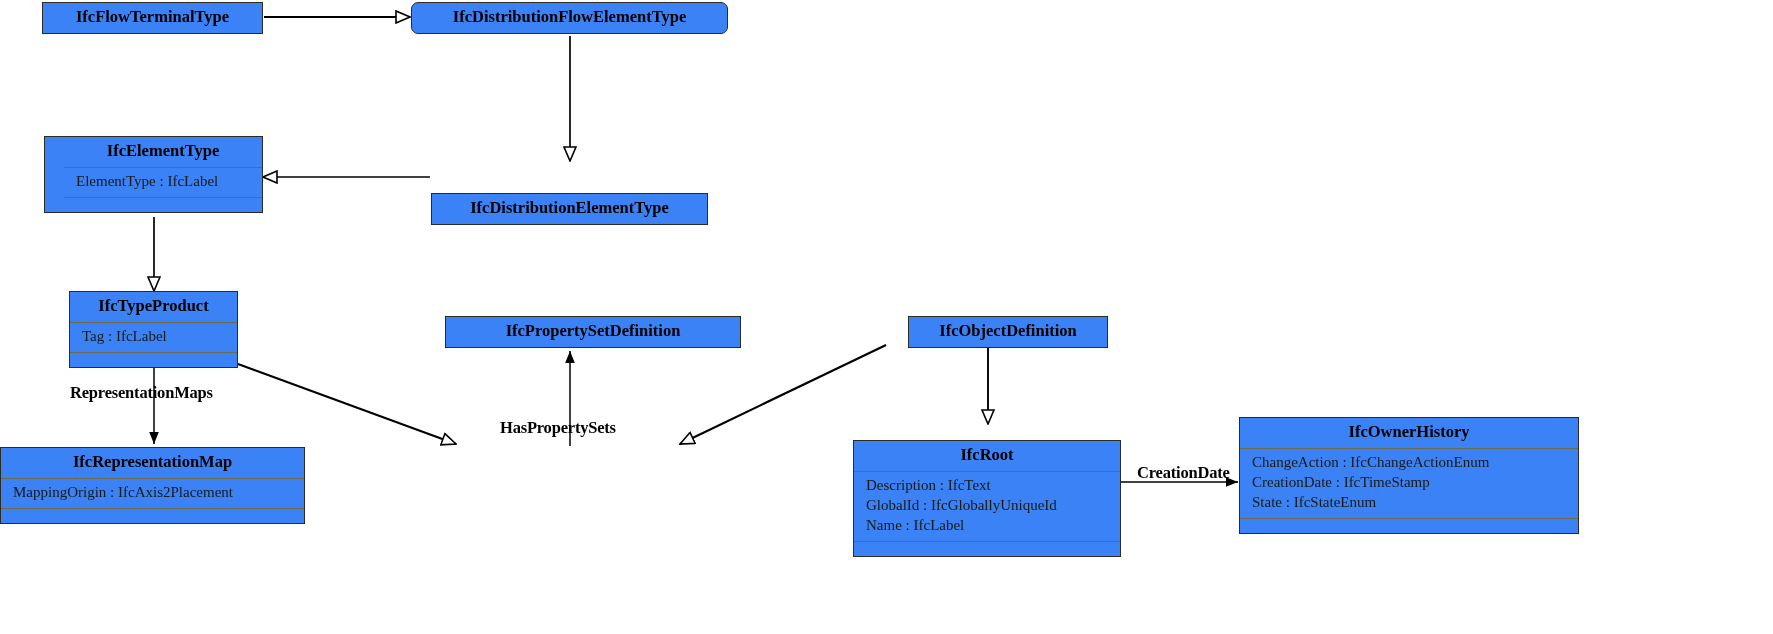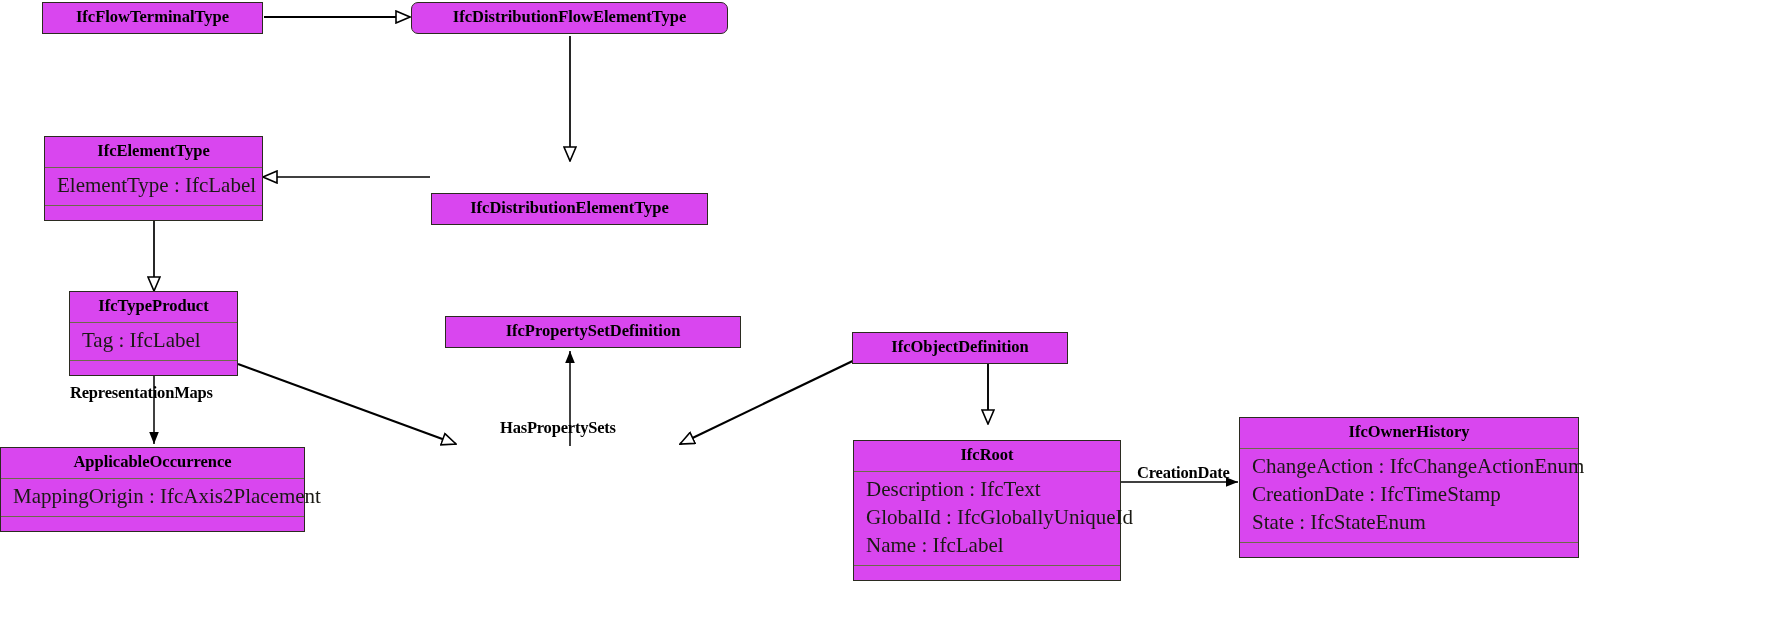--- a/index.html
+++ b/index.html
@@ -18,21 +18,21 @@
   svg.edges {
     position: absolute;
     left: 0;
     top: 0;
     width: 1773px;
     height: 634px;
     pointer-events: none;
   }
   .uml-class {
     position: absolute;
-    background: #d946ef;
+    background: #3b82f6;
     border: 1px solid #2b2b20;
     box-sizing: border-box;
     box-shadow: 0 0 0 0 transparent;
   }
   .uml-title {
     text-align: center;
     font-weight: bold;
     font-size: 16.5px;
     color: #000000;
     padding: 5px 10px 6px 10px;
@@ -40,21 +40,21 @@
     white-space: nowrap;
   }
   .uml-sep {
     border-top: 1px solid #6d6a4a;
     height: 0;
     font-size: 0;
     line-height: 0;
   }
   .uml-attrs {
     padding: 4px 10px 5px 12px;
-    font-size: 21px;
+    font-size: 15px;
     color: #1a1a14;
     line-height: 1.33;
     white-space: nowrap;
   }
   .uml-attrs .attr-row {
     white-space: nowrap;
   }
   .uml-ops {
     height: 14px;
   }
@@ -124,21 +124,21 @@
   </svg>
 
   <div class="uml-class" style="left:42px; top:2px; width:221px;">
     <div class="uml-title">IfcFlowTerminalType</div>
   </div>
 
   <div class="uml-class" style="left:411px; top:2px; width:317px;border-radius:7px;">
     <div class="uml-title">IfcDistributionFlowElementType</div>
   </div>
 
-  <div class="uml-class" style="left:44px; top:136px; width:219px;">
+  <div class="uml-class" style="left:44px; top:136px; width:219px;padding-left:19px;">
     <div class="uml-title">IfcElementType</div>
     <div class="uml-sep"></div>
     <div class="uml-attrs">
       <div class="attr-row">ElementType : IfcLabel</div>
     </div>
     <div class="uml-sep"></div>
     <div class="uml-ops"></div>
   </div>
 
   <div class="uml-class" style="left:431px; top:161px; width:277px;margin-top:32px;">
@@ -152,26 +152,26 @@
       <div class="attr-row">Tag : IfcLabel</div>
     </div>
     <div class="uml-sep"></div>
     <div class="uml-ops"></div>
   </div>
 
   <div class="uml-class" style="left:445px; top:316px; width:296px;">
     <div class="uml-title">IfcPropertySetDefinition</div>
   </div>
 
-  <div class="uml-class" style="left:852px; top:316px; width:216px;margin-top:16px;">
+  <div class="uml-class" style="left:908px; top:316px; width:200px;">
     <div class="uml-title">IfcObjectDefinition</div>
   </div>
 
   <div class="uml-class" style="left:0px; top:447px; width:305px;">
-    <div class="uml-title">ApplicableOccurrence</div>
+    <div class="uml-title">IfcRepresentationMap</div>
     <div class="uml-sep"></div>
     <div class="uml-attrs">
       <div class="attr-row">MappingOrigin : IfcAxis2Placement</div>
     </div>
     <div class="uml-sep"></div>
     <div class="uml-ops"></div>
   </div>
 
 
   <div class="uml-class" style="left:853px; top:440px; width:268px;">

